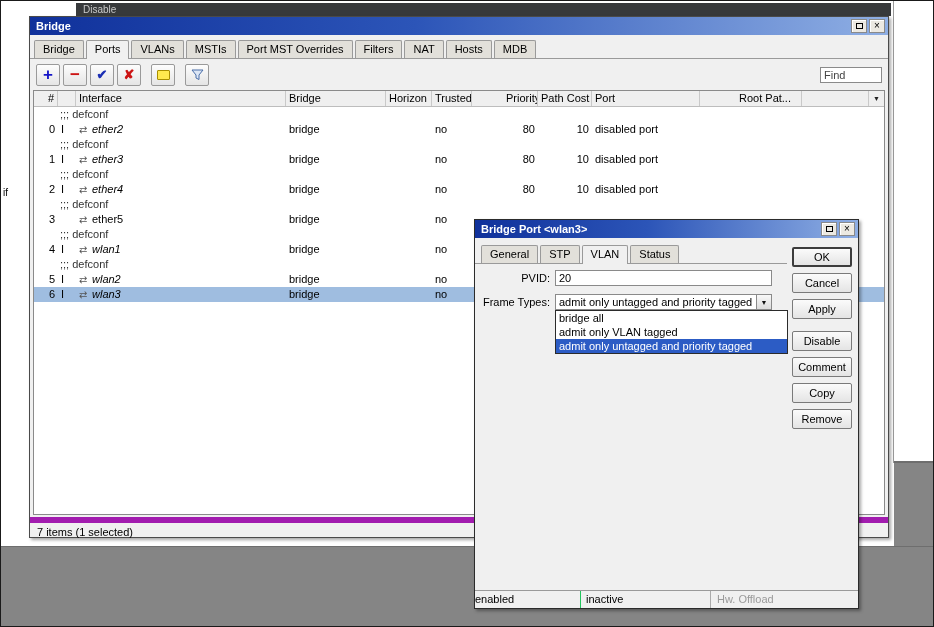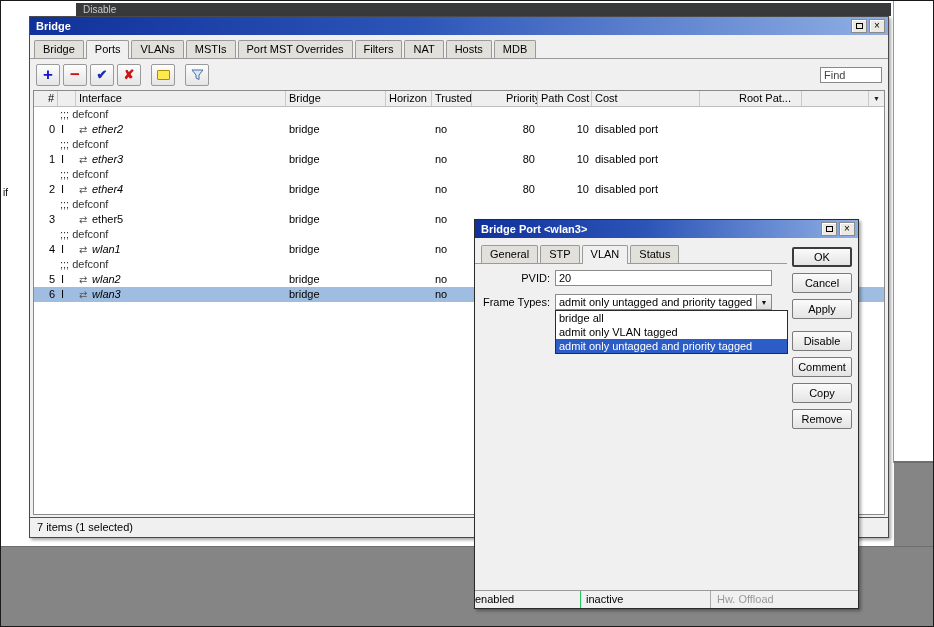--- a/index.html
+++ b/index.html
@@ -75,21 +75,21 @@
   .c-cost    { width:54px; }
   .c-role    { width:108px; }
   .c-root    { width:66px;margin-left:36px; }
   .c-fill    { flex:1; border-right:none; }
   .td.c-prio, .td.c-cost { text-align:right; }
   .tr.comment { padding-left:26px; color:#333; }
   .if-icon { display:inline-block; width:13px; color:#555; font-size:10px; }
   .it { font-style:italic; }
   .colsel { width:16px; height:15px; border-left:1px solid #c9c9c9; display:flex;
             align-items:center; justify-content:center; font-size:7px; color:#222; cursor:default; }
-  .statusbar { height:20px; line-height:19px; padding:0 7px; border-top:1px solid #a21caf; flex:0 0 auto; }
+  .statusbar { height:20px; line-height:19px; padding:0 7px; border-top:6px solid #a21caf; flex:0 0 auto; }
 
   
   .bridge-win { left:28px; top:15px; width:860px; height:522px; display:flex;
                 flex-direction:column; z-index:5; }
   .dialog { left:473px; top:218px; width:385px; height:390px; z-index:10;
             border:1px solid #2b2b2b; display:flex; flex-direction:column; }
   .dtabs { position:absolute; left:0; top:18px; width:312px; height:26px;
            display:flex; align-items:flex-end; padding:4px 6px 0; border-bottom:1px solid #9a9a9a; }
   .dbody { position:absolute; left:0; top:44px; right:0; bottom:18px; }
   .lbl { position:absolute; height:16px; line-height:16px; text-align:right; }
@@ -178,21 +178,21 @@
     <div class="table">
       <div class="thead">
         <span class="th c-num">#</span>
         <span class="th c-flag"></span>
         <span class="th c-if">Interface</span>
         <span class="th c-bridge">Bridge</span>
         <span class="th c-horizon">Horizon</span>
         <span class="th c-trusted">Trusted</span>
         <span class="th c-prio">Priority (h...</span>
         <span class="th c-cost">Path Cost</span>
-        <span class="th c-role">Cost</span>
+        <span class="th c-role">Port</span>
         <span class="th c-root">Root Pat...</span>
         <span class="th c-fill"></span>
         <span class="colsel">▼</span>
       </div>
 
       <div class="tbody">
 
         <div class="tr comment">
             <span>;;; defconf</span>
           </div>

